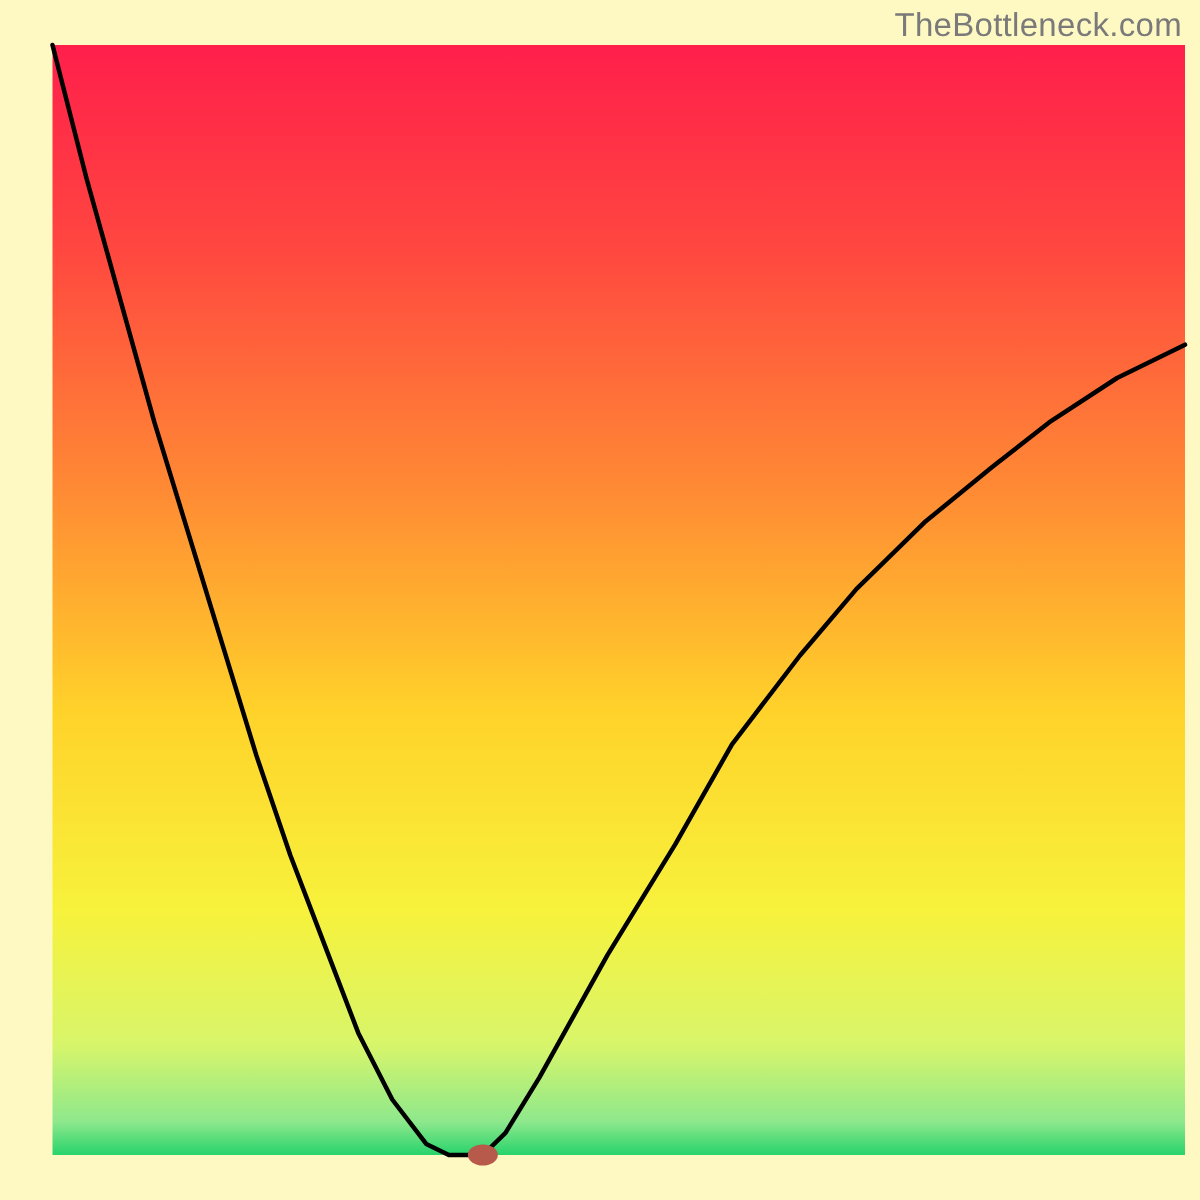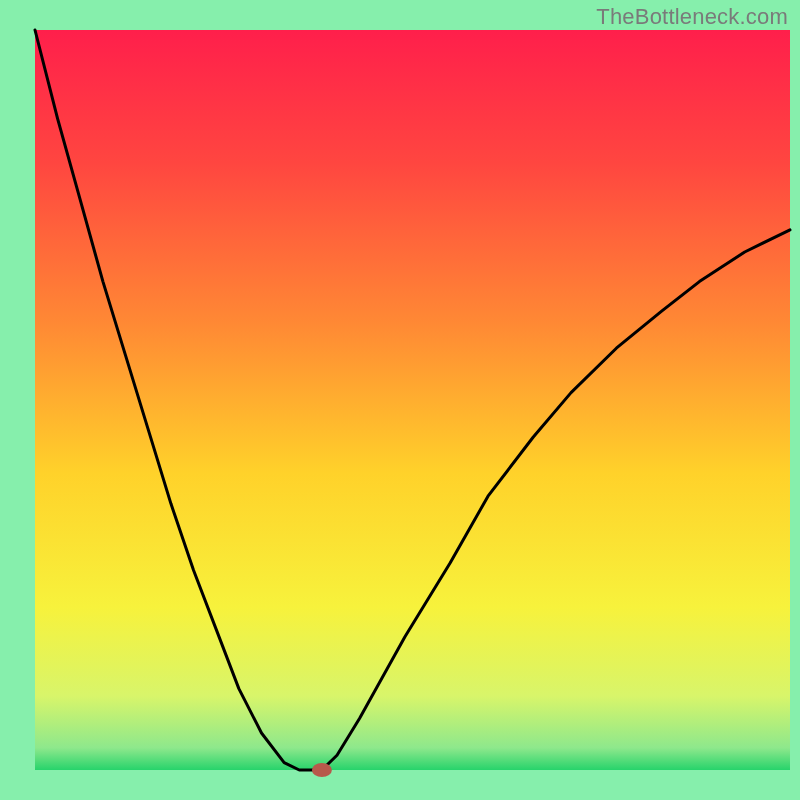--- a/index.html
+++ b/index.html
@@ -8,21 +8,21 @@
     width: 800px;
     height: 800px;
     overflow: hidden;
     background: #000;
     font-family: Arial, Helvetica, sans-serif;
   }
   .frame {
     position: relative;
     width: 800px;
     height: 800px;
-    background: #86efac;
+    background: #fef9c3;
   }
   .watermark {
     position: absolute;
     top: 4px;
     right: 12px;
     color: #7a7a7a;
     font-size: 22px;
     font-weight: 500;
     letter-spacing: 0.2px;
     z-index: 20;

